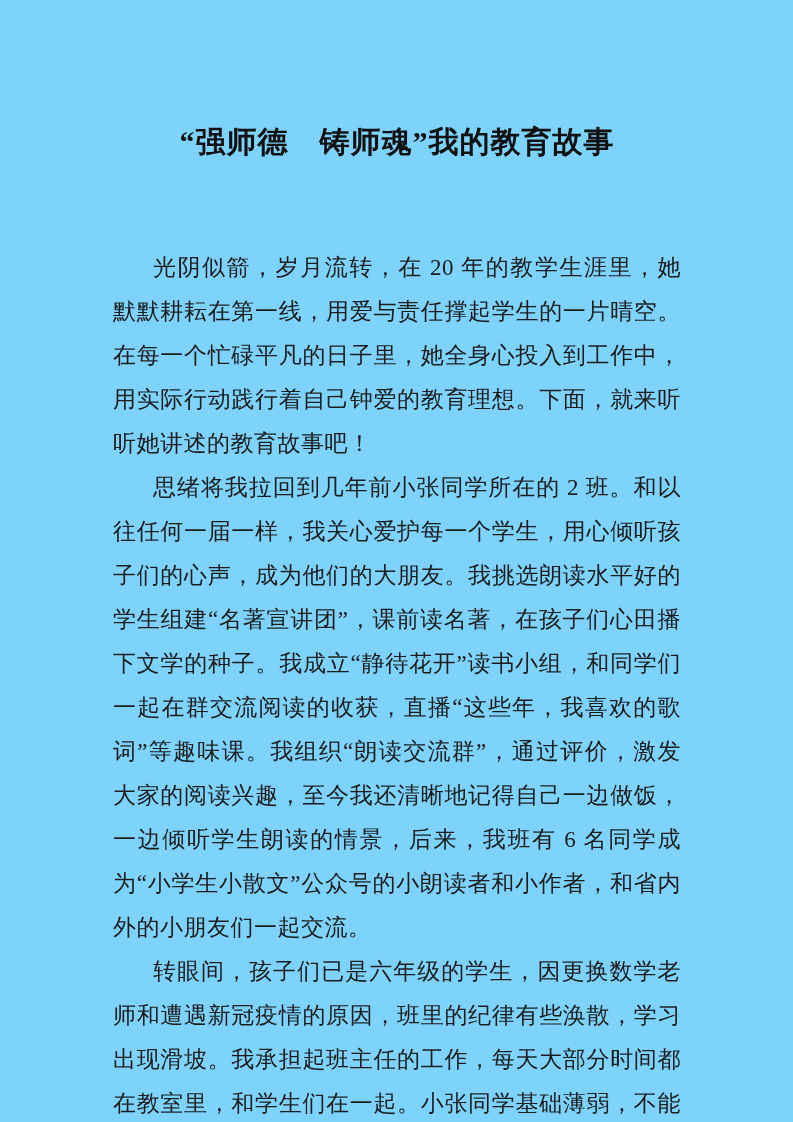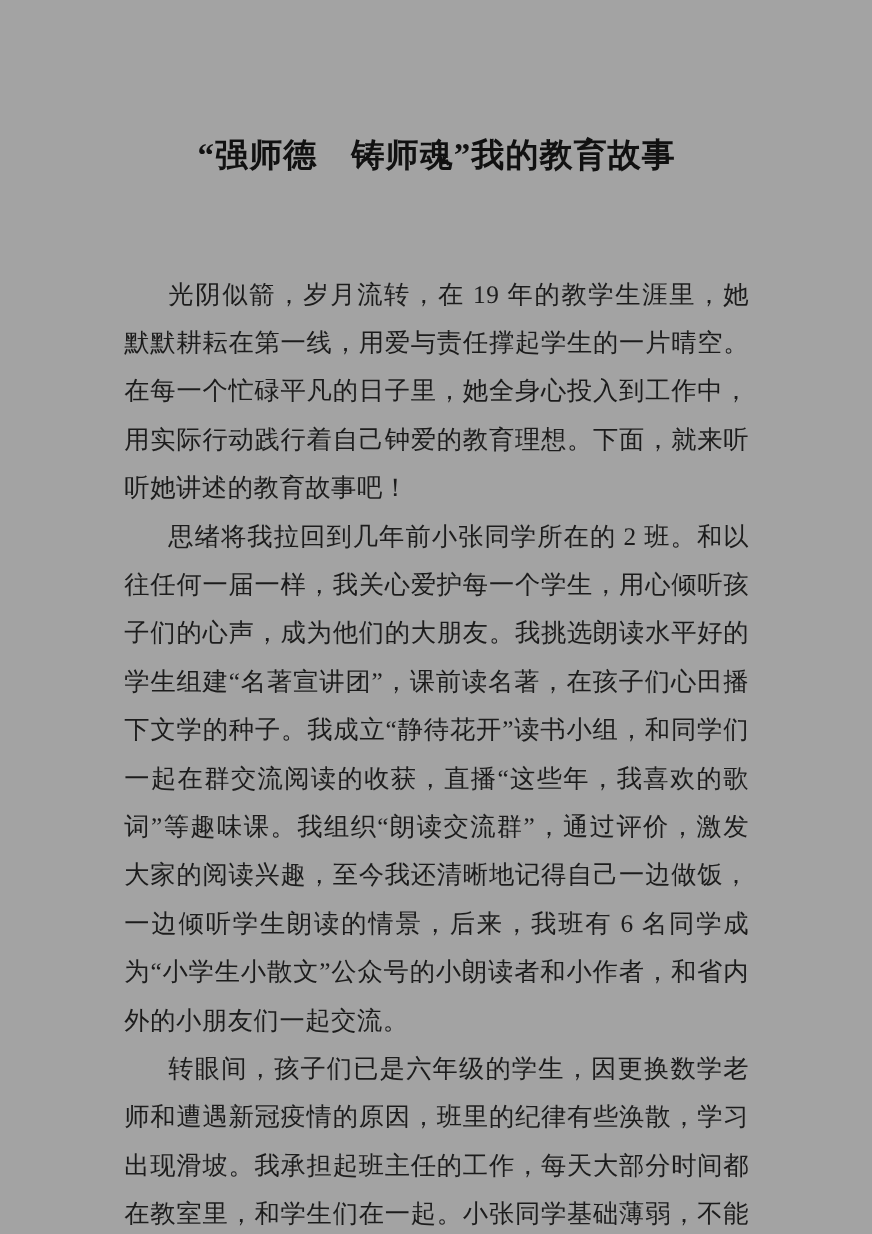--- a/index.html
+++ b/index.html
@@ -4,21 +4,21 @@
 <style>
   html, body {
     margin: 0;
     padding: 0;
     background: #ffffff;
   }
   .page {
     position: relative;
     width: 793px;
     height: 1122px;
-    background: #a3a3a3;
+    background: #7dd3fc;
     box-sizing: border-box;
     padding: 124px 112px 0 113px;
     overflow: hidden;
     font-family: "Liberation Serif", "DejaVu Serif", serif;
     color: #1c1c1c;
   }
   .doc-title {
     font-size: 30px;
     line-height: 36px;
     font-weight: 700;
@@ -41,17 +41,17 @@
     letter-spacing: 0.5px;
     word-break: break-all;
   }
 </style>
 </head>
 <body>
 
 <div class="page">
   <h1 class="doc-title">“强师德　铸师魂”我的教育故事</h1>
   <div class="doc-body">
-    <p class="para">光阴似箭，岁月流转，在 19 年的教学生涯里，她默默耕耘在第一线，用爱与责任撑起学生的一片晴空。在每一个忙碌平凡的日子里，她全身心投入到工作中，用实际行动践行着自己钟爱的教育理想。下面，就来听听她讲述的教育故事吧！</p>
+    <p class="para">光阴似箭，岁月流转，在 20 年的教学生涯里，她默默耕耘在第一线，用爱与责任撑起学生的一片晴空。在每一个忙碌平凡的日子里，她全身心投入到工作中，用实际行动践行着自己钟爱的教育理想。下面，就来听听她讲述的教育故事吧！</p>
     <p class="para">思绪将我拉回到几年前小张同学所在的 2 班。和以往任何一届一样，我关心爱护每一个学生，用心倾听孩子们的心声，成为他们的大朋友。我挑选朗读水平好的学生组建“名著宣讲团”，课前读名著，在孩子们心田播下文学的种子。我成立“静待花开”读书小组，和同学们一起在群交流阅读的收获，直播“这些年，我喜欢的歌词”等趣味课。我组织“朗读交流群”，通过评价，激发大家的阅读兴趣，至今我还清晰地记得自己一边做饭，一边倾听学生朗读的情景，后来，我班有 6 名同学成为“小学生小散文”公众号的小朗读者和小作者，和省内外的小朋友们一起交流。</p>
     <p class="para">转眼间，孩子们已是六年级的学生，因更换数学老师和遭遇新冠疫情的原因，班里的纪律有些涣散，学习出现滑坡。我承担起班主任的工作，每天大部分时间都在教室里，和学生们在一起。小张同学基础薄弱，不能用课堂纪律约束自己，</p>
   </div>
 </div>
 
 </body></html>

